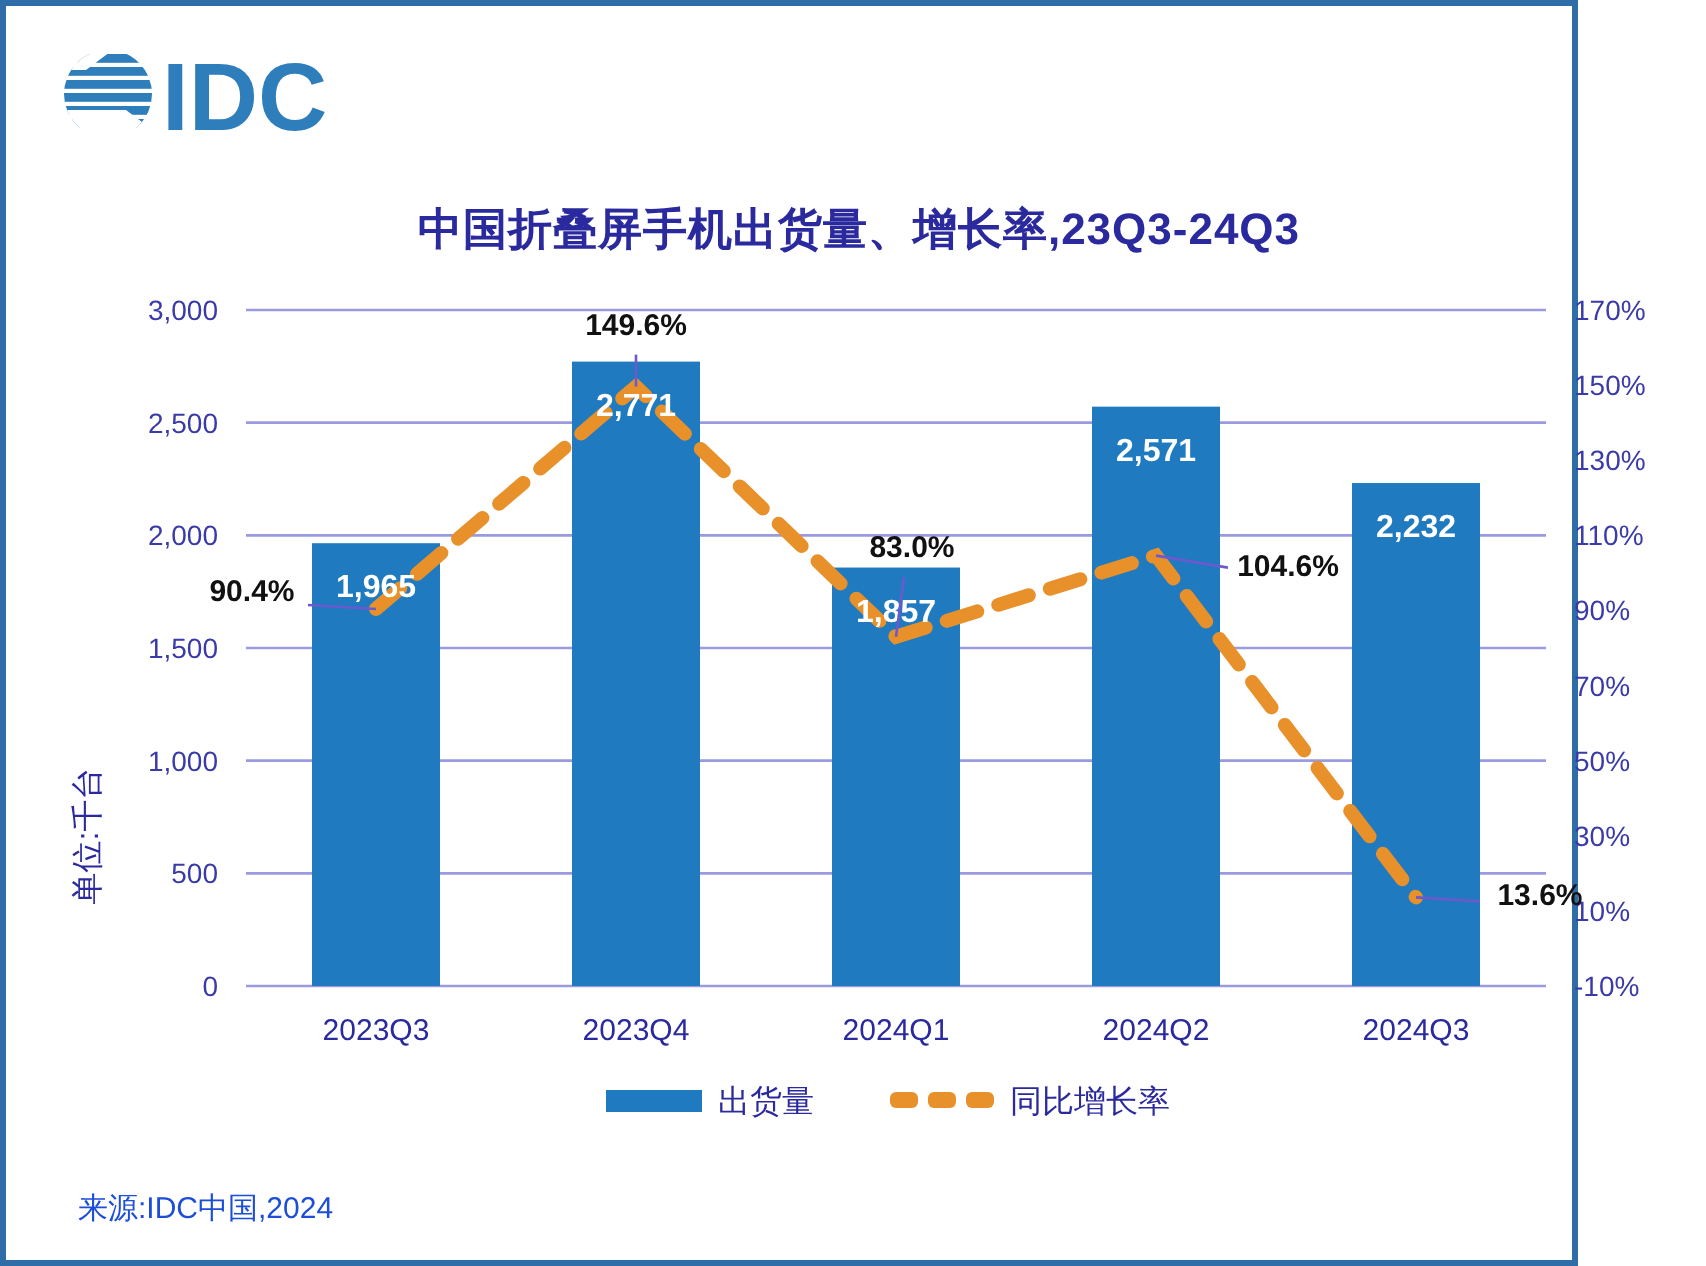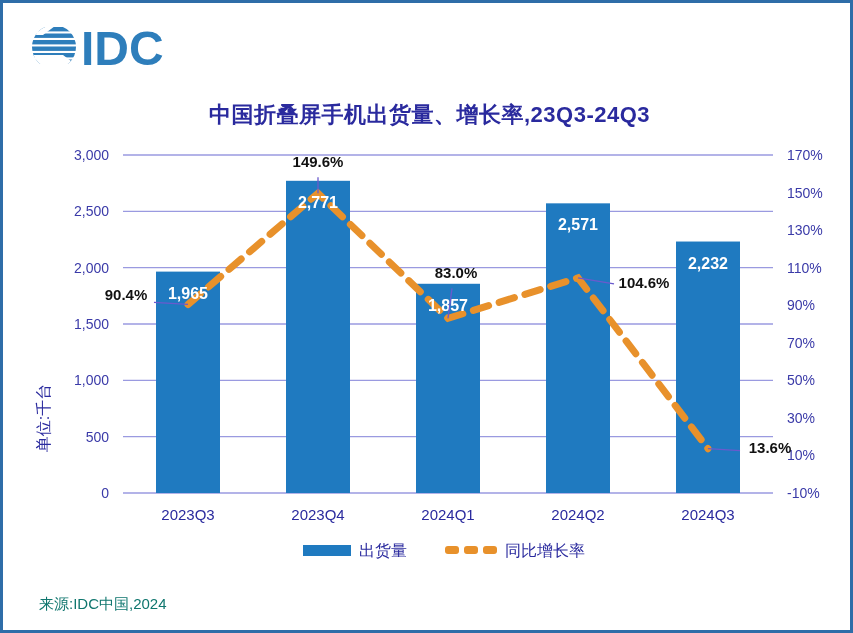--- a/index.html
+++ b/index.html
@@ -5,40 +5,40 @@
   * { box-sizing: border-box; }
   html, body { margin:0; padding:0; }
   body {
     width: 853px; height: 633px;
     background: #ffffff;
     font-family: "Liberation Sans", "DejaVu Sans", sans-serif;
     overflow: hidden;
   }
   #frame {
     position: relative;
-    width: 853px; height: 633px;
+    width: 789px; height: 633px;
     border: 3px solid #2E6DA8;
     background: #ffffff;
   }
   #logo {
     position: absolute; left: 26px; top: 16px;
     width: 160px; height: 56px;
     display: flex; align-items: center;
   }
   #chart-title {
     position: absolute; left: 0; top: 97px; width: 853px;
     text-align: center;
     font-size: 22px; font-weight: 700;
     color: #2A2A9E;
     letter-spacing: 0.5px;
   }
   #chart-svg { position: absolute; left: 0; top: 130px; }
   #source-note {
     position: absolute; left: 36px; top: 592px;
-    font-size: 15px; color: #0f766e;
+    font-size: 15px; color: #1d4ed8;
   }
   text { font-family: "Liberation Sans", "DejaVu Sans", sans-serif; }
   .axis-tick { font-size: 14px; fill: #3A3AA8; }
   .axis-tick-r { font-size: 14px; fill: #3A3AA8; }
   .cat-label { font-size: 15px; fill: #2A2A9E; }
   .bar-label { font-size: 16px; font-weight: 700; fill: #ffffff; }
   .pct-label { font-size: 15px; font-weight: 700; fill: #111111; }
   .axis-name { font-size: 16px; fill: #2A2A9E; }
   .legend-label { font-size: 16px; fill: #2A2A9E; }
 </style>

